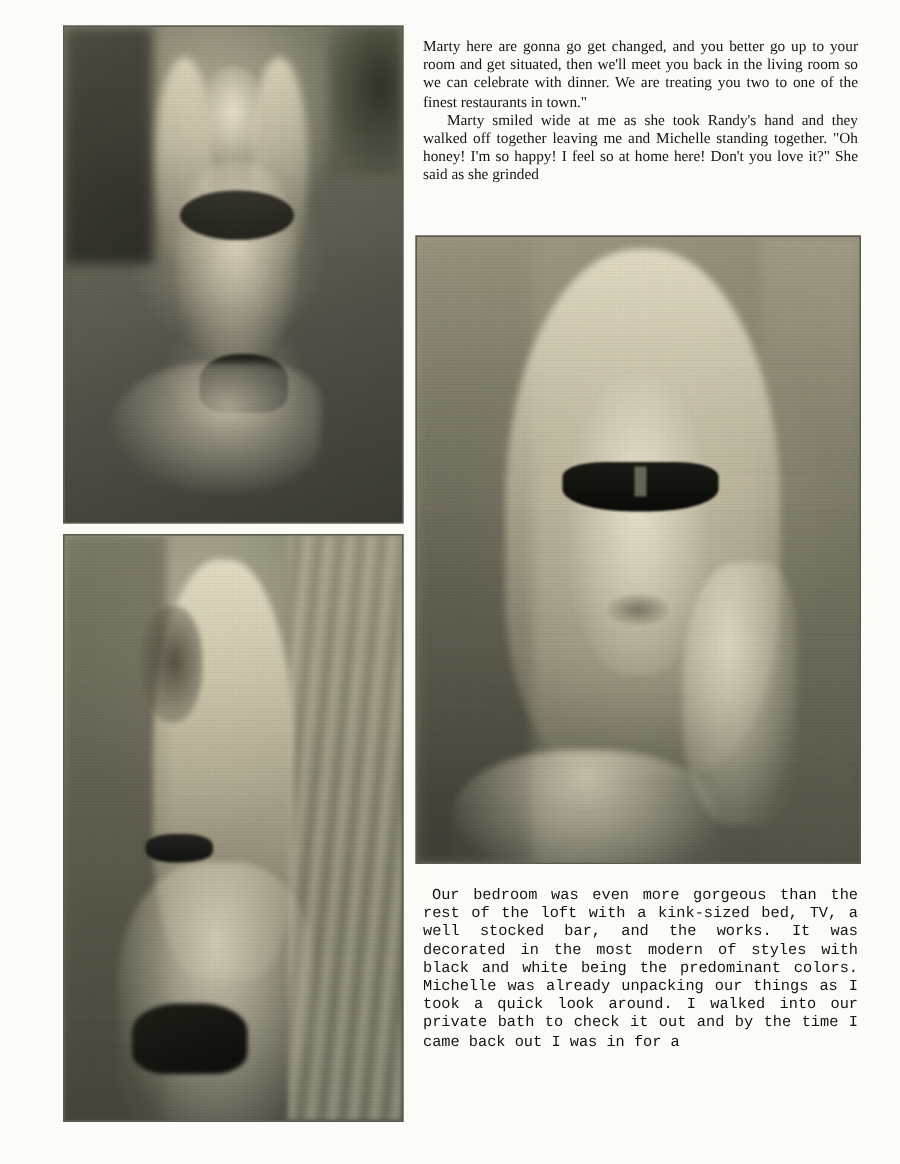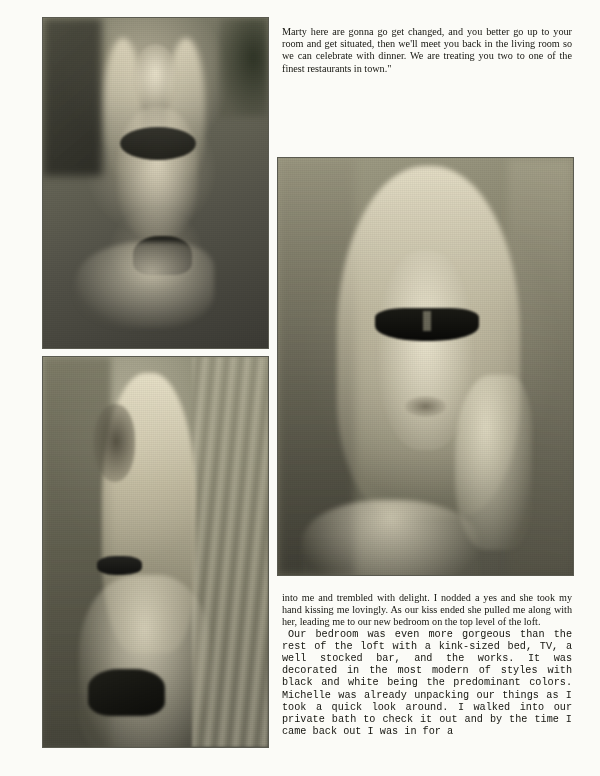--- a/index.html
+++ b/index.html
@@ -370,19 +370,19 @@
       <div class="glasses"></div>
       <div class="lips"></div>
       <div class="hand"></div>
       <div class="shoulder"></div>
     </div>
     <div class="grain"></div>
   </div>
 
   <div class="textblock" id="text-top">
     <p>Marty here are gonna go get changed, and you better go up to your room and get situated, then we'll meet you back in the living room so we can celebrate with dinner. We are treating you two to one of the finest restaurants in town."</p>
+    <p class="indent">Marty smiled wide at me as she took Randy's hand and they walked off together leaving me and Michelle standing together. "Oh honey! I'm so happy! I feel so at home here! Don't you love it?" She said as she grinded</p>
   </div>
 
   <div class="textblock" id="text-bottom">
-    <p>into me and trembled with delight. I nodded a yes and she took my hand kissing me lovingly. As our kiss ended she pulled me along with her, leading me to our new bedroom on the top level of the loft.</p>
     <p class="indent-sm">Our bedroom was even more gorgeous than the rest of the loft with a kink-sized bed, TV, a well stocked bar, and the works. It was decorated in the most modern of styles with black and white being the predominant colors. Michelle was already unpacking our things as I took a quick look around. I walked into our private bath to check it out and by the time I came back out I was in for a</p>
   </div>
 </div>
 
 </body></html>

